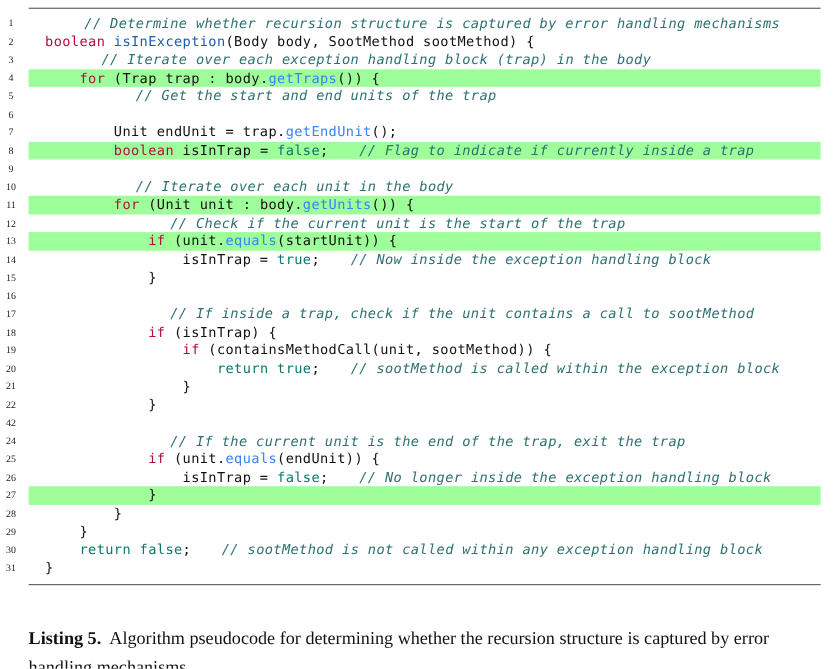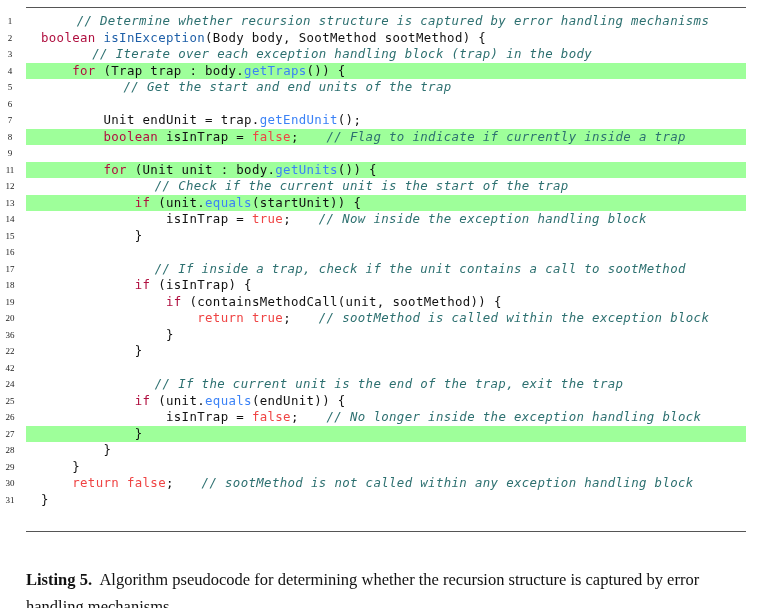--- a/index.html
+++ b/index.html
@@ -6,21 +6,21 @@
   body { width:761px; height:608px; position:relative; overflow:hidden; font-family:"DejaVu Serif", serif; }
   .rule { position:absolute; left:26px; width:720px; height:1px; background:#555; }
   .rule.top { top:7px; }
   .rule.bottom { top:531px; }
   .code { position:absolute; left:0; top:13px; width:761px; }
   .line { position:relative; height:16.5px; line-height:16.5px; }
   .line.hl .band { position:absolute; left:26px; width:720px; top:0; height:16.5px; background:#9eff9a; }
   .ln { position:absolute; left:0; width:20px; text-align:center; font-family:"Liberation Serif", serif; font-size:9px; color:#222; top:0; }
   .src { position:absolute; left:41px; top:0; white-space:pre; font-family:"DejaVu Sans Mono", monospace; font-size:12.4px; color:#111; letter-spacing:0.35px; }
   .kw { color:#b01040; }
-  .kw2 { color:#ef4444; }
+  .kw2 { color:#0f766e; }
   .fn { color:#1e5fa8; }
   .call { color:#3b82f6; }
   .cm { color:#2d7070; font-style:italic; font-family:"DejaVu Sans Mono", monospace;margin-left:20px; }
   .caption { position:absolute; left:26px; top:566px; width:720px; font-family:"Liberation Serif", serif; font-size:16.5px; line-height:27px; color:#111; }
   .caption b { font-weight:bold; }
 </style>
 </head>
 <body>
 
 <div class="rule top"></div>
@@ -55,20 +55,24 @@
     </div>
     <div class="line hl">
       <div class="band" style="background: rgb(158, 255, 154);"></div>
       <span class="ln">8</span>
       <span class="src"><span>        </span><span class="kw">boolean</span><span> isInTrap = </span><span class="kw2">false</span><span>; </span><span class="cm">// Flag to indicate if currently inside a trap</span></span>
     </div>
     <div class="line">
       <span class="ln">9</span>
       <span class="src"></span>
     </div>
+    <div class="line">
+      <span class="ln">10</span>
+      <span class="src"><span>        </span><span class="cm">// Iterate over each unit in the body</span></span>
+    </div>
     <div class="line hl">
       <div class="band" style="background: rgb(158, 255, 154);"></div>
       <span class="ln">11</span>
       <span class="src"><span>        </span><span class="kw">for</span><span> (Unit unit : body.</span><span class="call">getUnits</span><span>()) {</span></span>
     </div>
     <div class="line">
       <span class="ln">12</span>
       <span class="src"><span>            </span><span class="cm">// Check if the current unit is the start of the trap</span></span>
     </div>
     <div class="line hl">
@@ -98,21 +102,21 @@
     </div>
     <div class="line">
       <span class="ln">19</span>
       <span class="src"><span>                </span><span class="kw">if</span><span> (containsMethodCall(unit, sootMethod)) {</span></span>
     </div>
     <div class="line">
       <span class="ln">20</span>
       <span class="src"><span>                    </span><span class="kw2">return</span><span> </span><span class="kw2">true</span><span>; </span><span class="cm">// sootMethod is called within the exception block</span></span>
     </div>
     <div class="line">
-      <span class="ln">36</span>
+      <span class="ln">21</span>
       <span class="src"><span>                }</span></span>
     </div>
     <div class="line">
       <span class="ln">22</span>
       <span class="src"><span>            }</span></span>
     </div>
     <div class="line">
       <span class="ln">42</span>
       <span class="src"></span>
     </div>

